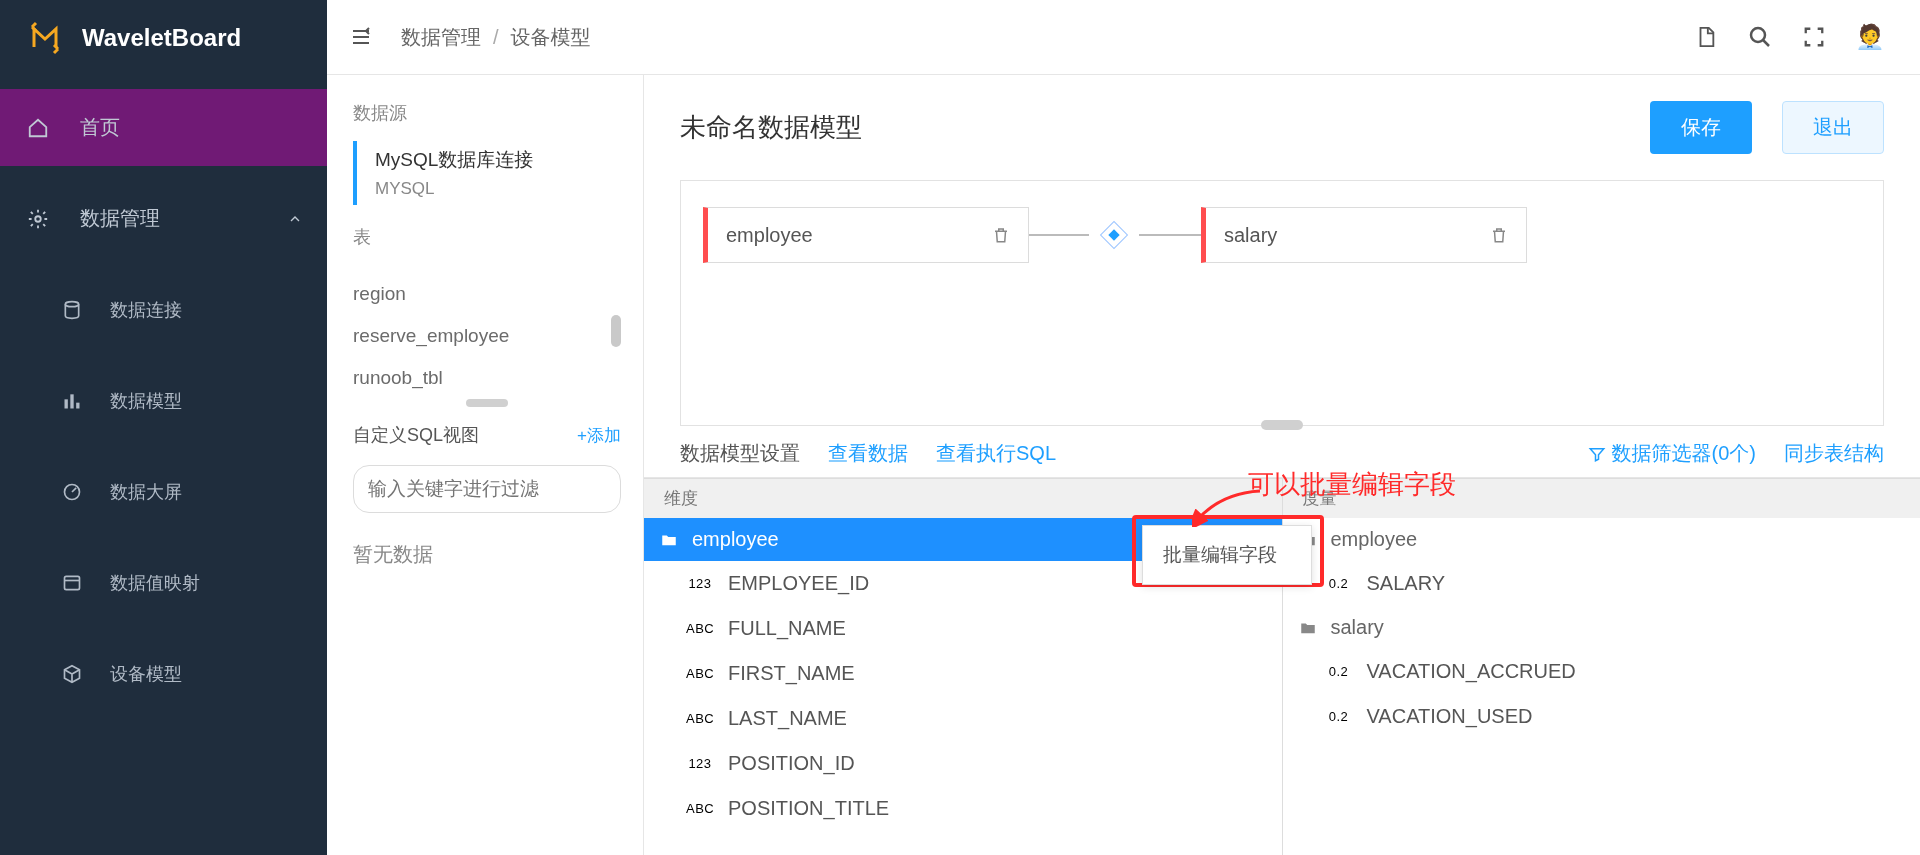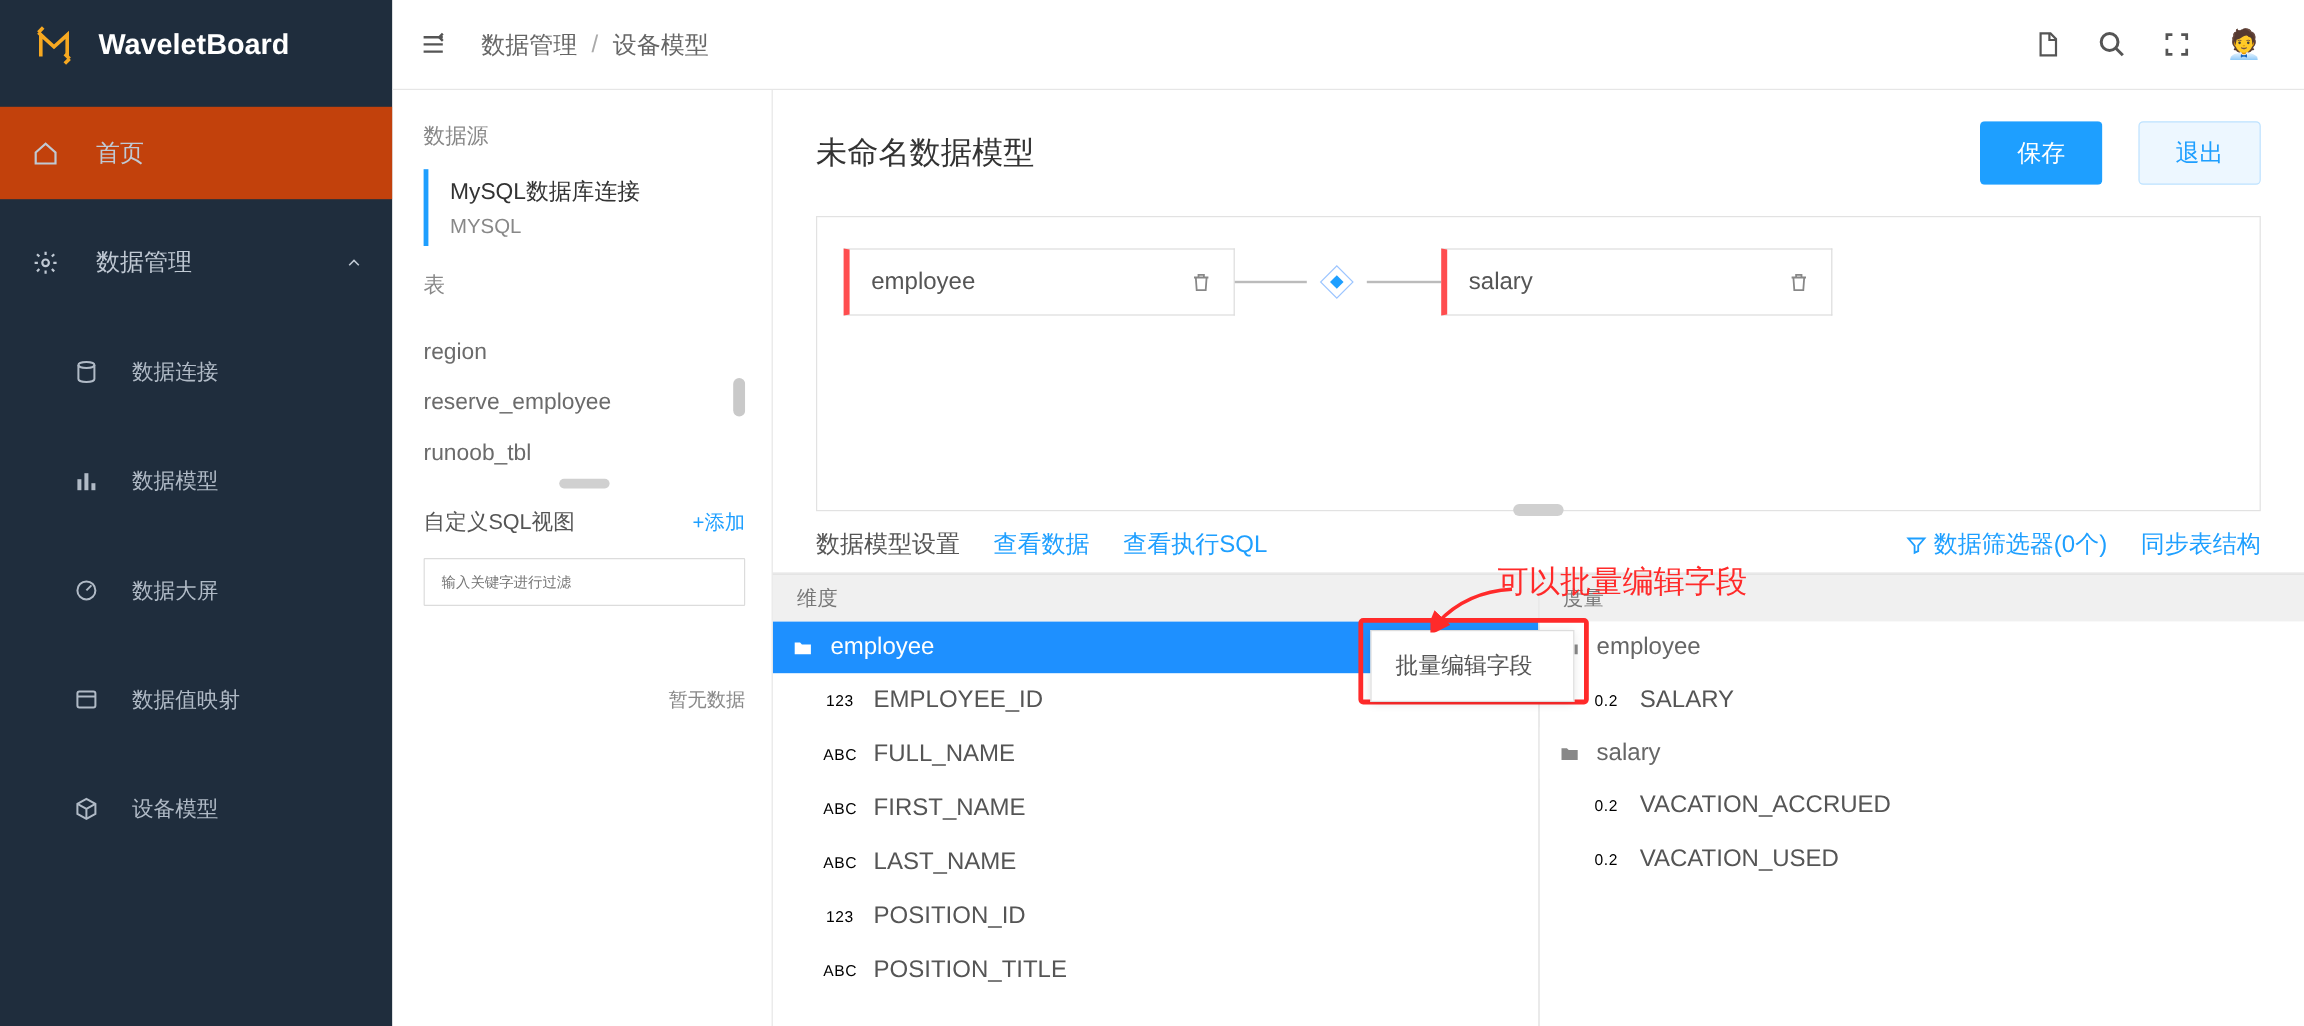--- a/index.html
+++ b/index.html
@@ -4,21 +4,21 @@
 <style>
 * { margin:0; padding:0; box-sizing:border-box; font-family:"Microsoft YaHei","PingFang SC",Arial,sans-serif; }
 body { width:1920px; height:855px; overflow:hidden; background:#fff; }
 
 .root { display:flex; width:100%; height:100%; }
 
 
 .sidebar { width:327px; background:#1f2d3d; color:#c0c9d4; flex-shrink:0; display:flex; flex-direction:column;gap:14px; }
 .logo-row { height:75px; display:flex; align-items:center; padding-left:28px; gap:20px; font-size:24px; font-weight:600; color:#fff; }
 .sb-item { height:77px; display:flex; align-items:center; padding-left:26px; gap:30px; font-size:20px; cursor:pointer; color:#c0c9d4; }
-.sb-item.top { background:#c2410c; }
+.sb-item.top { background:#701a75; }
 .sb-item.group { position:relative; }
 .sb-item.group .chev { position:absolute; right:24px; }
 .sb-sub { height:77px; display:flex; align-items:center; padding-left:60px; gap:26px; font-size:18px; color:#b0bac6; cursor:pointer; }
 .sb-ico { width:24px; display:flex; justify-content:center; }
 
 
 .main { flex:1; display:flex; flex-direction:column; background:#fff; }
 .topbar { height:75px; border-bottom:1px solid #e6e6e6; display:flex; align-items:center; padding:0 34px 0 20px; gap:26px; }
 .crumb { font-size:20px; color:#666; display:flex; align-items:center; gap:12px; }
 .crumb .sep { color:#aaa; }
@@ -34,22 +34,22 @@
 .ds-sec-title { color:#888; margin-bottom:16px; }
 .ds-conn { border-left:4px solid #1e9fff; padding:6px 0 6px 18px; margin-bottom:20px; }
 .ds-conn-name { color:#333; font-size:19px; }
 .ds-conn-type { color:#888; font-size:17px; margin-top:6px; }
 .table-list { margin-top:8px; height:120px; overflow:hidden; position:relative; }
 .table-list .tbl { padding:10px 0; color:#6b6b6b; cursor:pointer; font-size:19px; }
 .table-list .sbar { position:absolute; right:0; top:42px; width:10px; height:32px; background:#c9c9c9; border-radius:5px; }
 .hgrip { width:42px; height:8px; background:#d0d0d0; border-radius:4px; align-self:center; margin:6px 0 16px 0; }
 .sql-row { display:flex; justify-content:space-between; align-items:center; margin-bottom:18px; }
 .sql-row a { color:#1e9fff; font-size:17px; cursor:pointer; }
-.filter-input { width:100%; border:1px solid #dcdcdc; border-radius:1px; padding:12px 14px; font-size:12px; color:#bbb; }
-.ds-empty { text-align:right; color:#888; margin-top:68px; font-size:16px; }
+.filter-input { width:100%; border:1px solid #dcdcdc; border-radius:16px; padding:12px 14px; font-size:19px; color:#bbb; }
+.ds-empty { text-align:left; color:#888; margin-top:28px; font-size:20px; }
 
 
 .workarea { flex:1; display:flex; flex-direction:column; }
 .title-row { display:flex; align-items:center; padding:26px 36px; gap:14px; }
 .model-title { font-size:26px; color:#333; }
 .title-row .sp { flex:1; }
 .btn { padding:12px 30px; border-radius:4px; font-size:20px; cursor:pointer; border:1px solid transparent; }
 .btn.primary { background:#1e9fff; color:#fff; }
 .btn.ghost { background:#edf7ff; color:#1e9fff; border-color:#bde2ff;margin-left:16px; }
 

